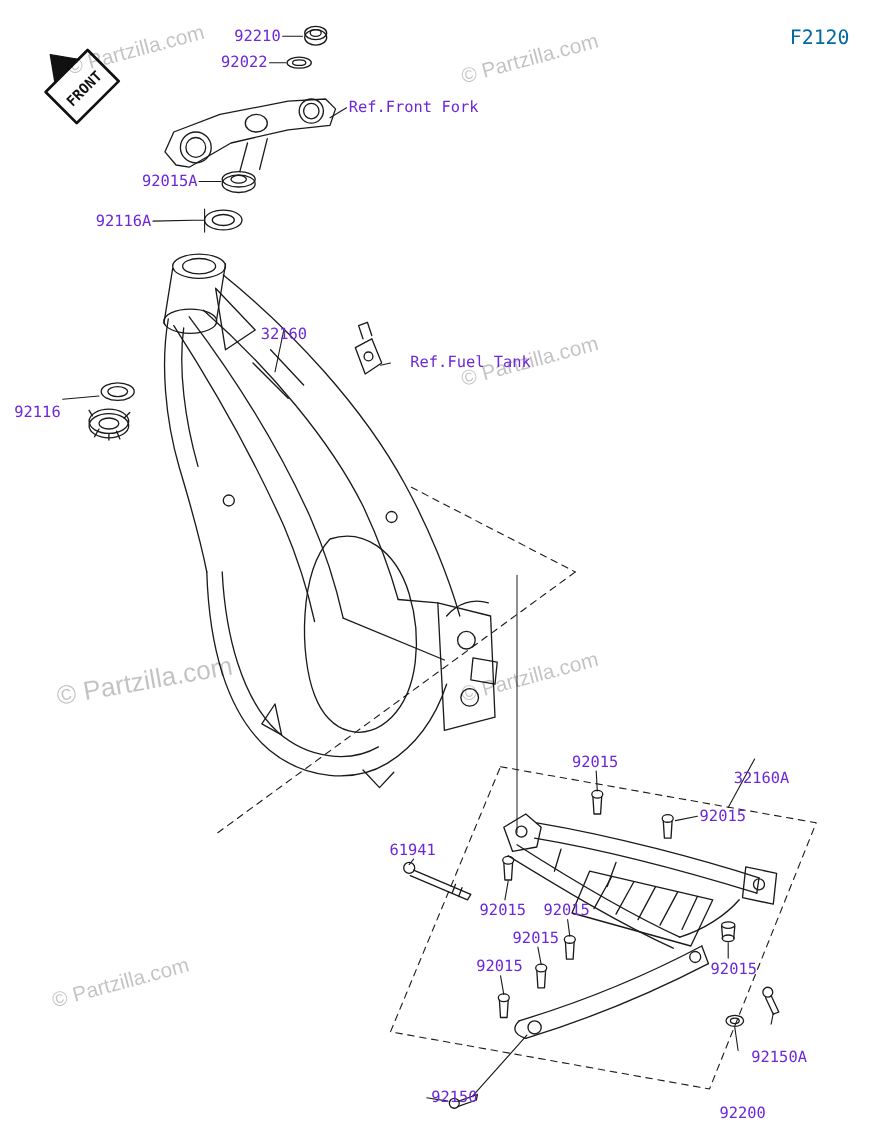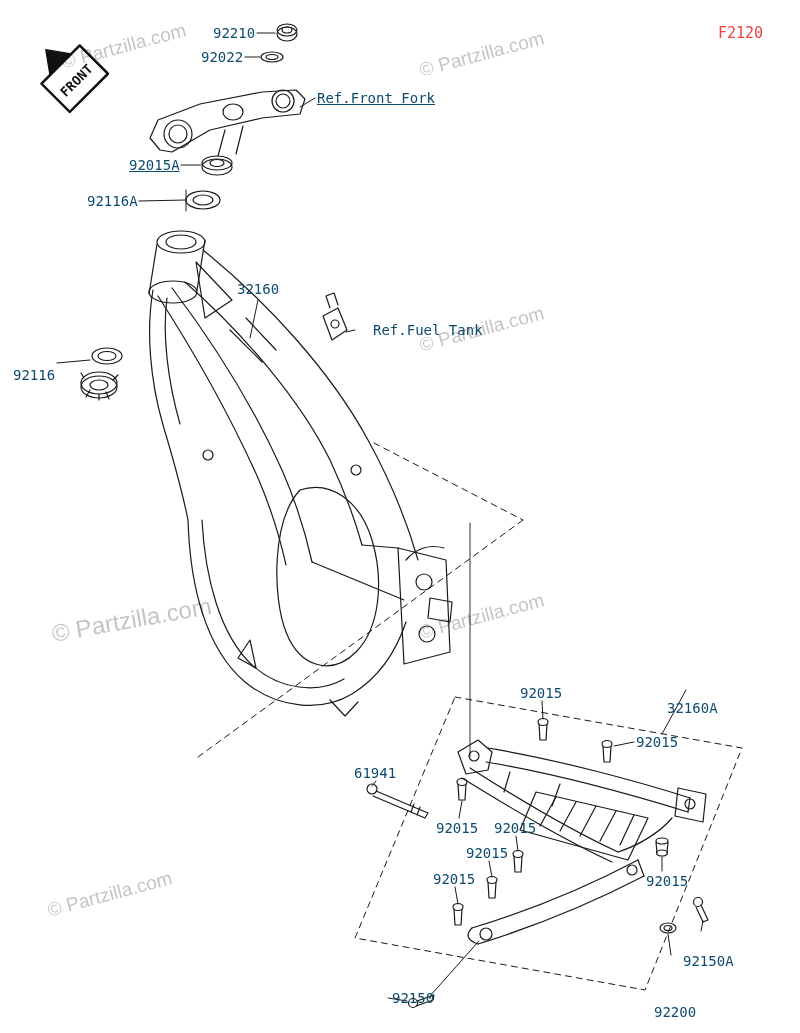--- a/index.html
+++ b/index.html
@@ -3,24 +3,24 @@
 <meta charset="utf-8">
 <style>
   * { margin:0; padding:0; box-sizing:border-box; }
   html,body { background:#ffffff; }
   .canvas {
     position:relative; width:800px; height:1033px; background:#fff;
     overflow:hidden; font-family:"DejaVu Sans Mono","Liberation Mono",monospace;
   }
   .art { position:absolute; left:0; top:0; width:800px; height:1033px; }
   .lbl {
-    position:absolute; font-size:14px; line-height:16px; color:#0c4a6e;
+    position:absolute; font-size:14px; line-height:16px; color:#6d28d9;
     white-space:nowrap; letter-spacing:0;
   }
-  .code { position:absolute; font-size:15px; color:#ef4444; }
+  .code { position:absolute; font-size:18px; color:#0369a1; }
   .wm {
     position:absolute; color:rgba(0,0,0,0.24);
     font-family:"Liberation Sans","DejaVu Sans",sans-serif;
     font-size:19px; white-space:nowrap; transform:rotate(-15deg);
     transform-origin:left center; pointer-events:none;
   }
   .wm.big { font-size:24px; transform:rotate(-10deg); }
 </style>
 </head>
 <body>
@@ -185,24 +185,24 @@
   <div class="wm" style="left:420px; top:60px;">© Partzilla.com</div>
   <div class="wm" style="left:420px; top:335px;">© Partzilla.com</div>
   <div class="wm big" style="left:52px; top:620px;">© Partzilla.com</div>
   <div class="wm" style="left:420px; top:622px;">© Partzilla.com</div>
   <div class="wm" style="left:48px;  top:900px;">© Partzilla.com</div>
 
   <div class="code" style="left:718px; top:24px;">F2120</div>
 
   <div class="lbl" style="left:213px; top:25px;">92210</div>
   <div class="lbl" style="left:201px; top:49px;text-align:right;">92022</div>
-  <div class="lbl" style="left:317px; top:90px;text-decoration:underline;">Ref.Front Fork</div>
-  <div class="lbl" style="left:129px; top:157px;text-decoration:underline;">92015A</div>
+  <div class="lbl" style="left:317px; top:90px;">Ref.Front Fork</div>
+  <div class="lbl" style="left:129px; top:157px;">92015A</div>
   <div class="lbl" style="left:87px;  top:193px;">92116A</div>
-  <div class="lbl" style="left:237px; top:281px;">32160</div>
+  <div class="lbl" style="left:237px; top:296px;">32160</div>
   <div class="lbl" style="left:373px; top:322px;">Ref.Fuel Tank</div>
   <div class="lbl" style="left:13px;  top:355px;margin-top:12px;">92116</div>
   <div class="lbl" style="left:520px; top:685px;">92015</div>
   <div class="lbl" style="left:667px; top:672px;margin-top:28px;">32160A</div>
   <div class="lbl" style="left:636px; top:734px;">92015</div>
   <div class="lbl" style="left:354px; top:765px;">61941</div>
   <div class="lbl" style="left:436px; top:820px;">92015</div>
   <div class="lbl" style="left:494px; top:820px;">92015</div>
   <div class="lbl" style="left:466px; top:845px;">92015</div>
   <div class="lbl" style="left:433px; top:871px;">92015</div>

